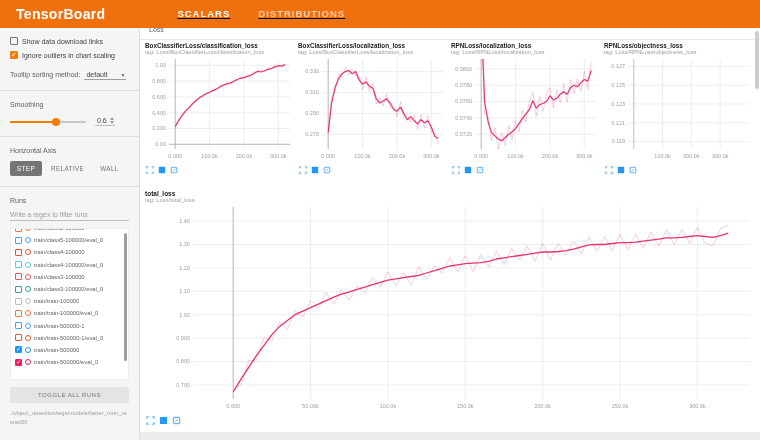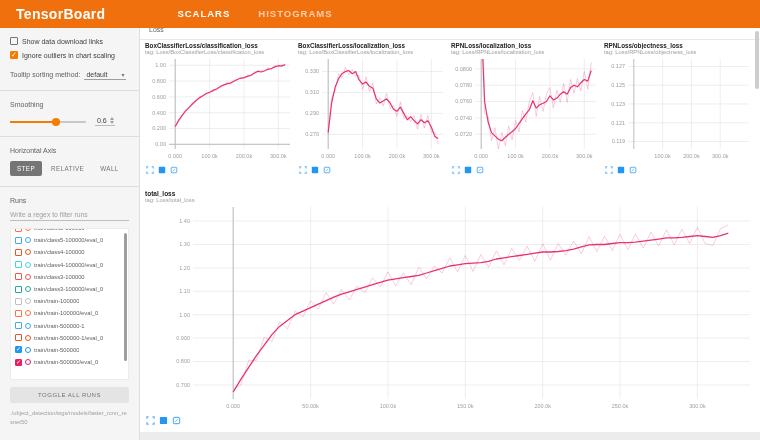--- a/index.html
+++ b/index.html
@@ -2,21 +2,21 @@
 <html><head>
 <meta charset="utf-8">
 <style>
   html,body{margin:0;padding:0;width:760px;height:440px;overflow:hidden;background:#ececec;
     font-family:"Liberation Sans","DejaVu Sans",sans-serif;}
   .app{position:relative;width:760px;height:344px;}
 
   
   .header{position:absolute;top:0;left:0;width:760px;height:28px;background:#f0700e;display:flex;align-items:center;}
   .logo{color:#fff;font-weight:bold;font-size:14px;margin-left:16px;letter-spacing:.3px;}
-  .tabs{display:flex;margin-left:58px;}
+  .tabs{display:flex;margin-left:58px;text-decoration:underline;}
   .tab{color:rgba(255,255,255,.65);font-size:9.5px;font-weight:bold;letter-spacing:1px;padding:0 14px;line-height:28px;cursor:pointer;}
   .tab.active{color:#fff;}
 
   
   .sidebar{position:absolute;top:28px;left:0;width:140px;height:412px;background:#f5f5f5;border-right:1px solid #e0e0e0;box-sizing:border-box;padding:9px 10px;}
   .cb-row{display:flex;align-items:center;gap:4px;margin-bottom:6px;}
   .cb{width:8px;height:8px;border:1.4px solid #757575;border-radius:1px;box-sizing:border-box;flex:0 0 auto;
       font-size:7px;line-height:6px;color:#fff;text-align:center;}
   .cb.checked{background:#f57c00;border-color:#f57c00;}
   .cb-label{font-size:7px;color:#424242;}
@@ -65,21 +65,21 @@
 </style>
 </head>
 <body>
 
 <div class="app">
 
   <div class="header">
     <div class="logo">TensorBoard</div>
     <div class="tabs">
       <div class="tab active">SCALARS</div>
-      <div class="tab">HISTOGRAMS</div>
+      <div class="tab">DISTRIBUTIONS</div>
     </div>
   </div>
 
   <div class="sidebar">
     <div class="cb-row">
       <span class="cb"></span>
       <span class="cb-label">Show data download links</span>
     </div>
     <div class="cb-row">
       <span class="cb checked">✓</span>

